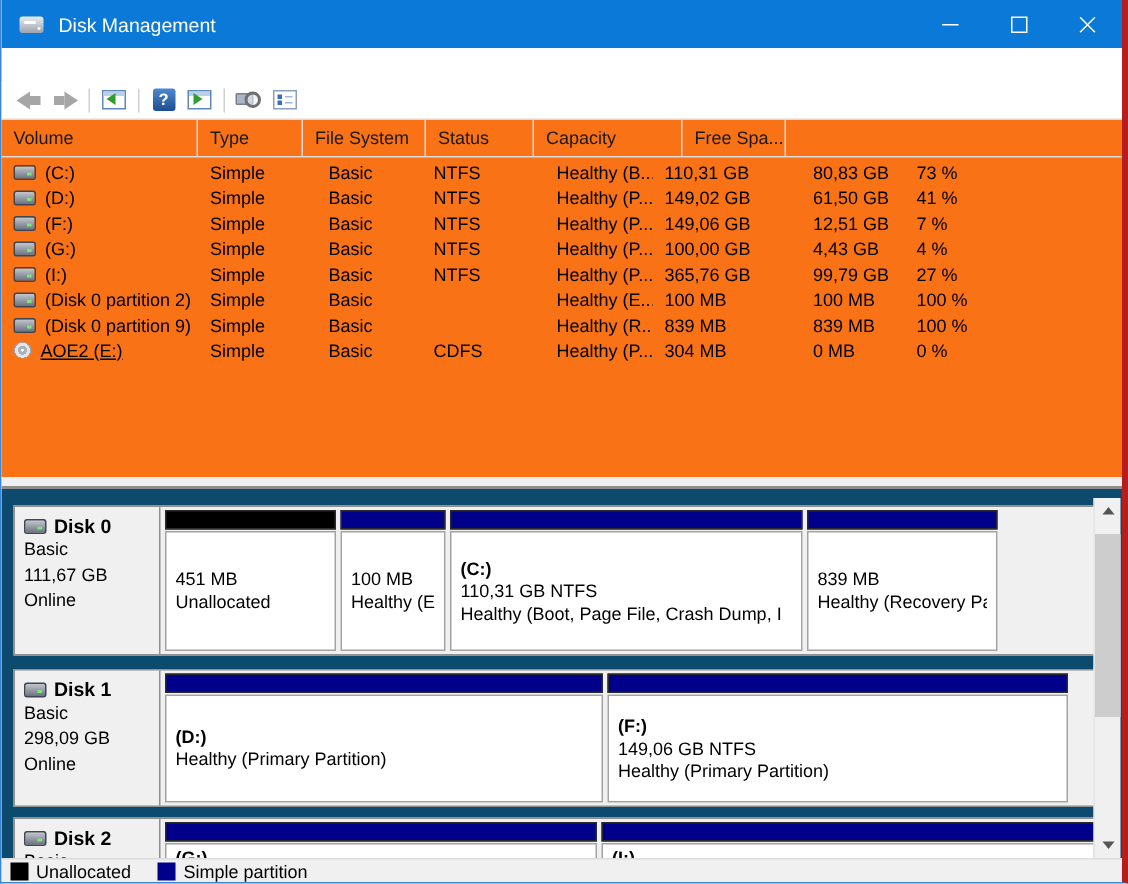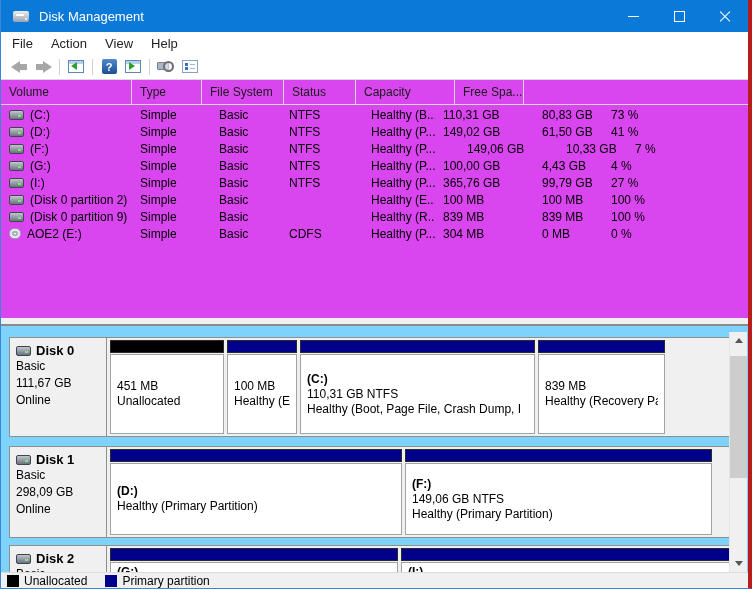--- a/index.html
+++ b/index.html
@@ -41,37 +41,37 @@
   .help-icon{display:inline-flex;align-items:center;justify-content:center;width:15px;height:15px;background:linear-gradient(180deg,#4d8ad0,#1d4e8f);color:#fff;font-weight:bold;font-size:11px;border-radius:2px}
   .mag-icon{position:relative;width:18px;height:13px;display:inline-block}
   .mag-icon::before{content:"";position:absolute;left:0;top:2px;width:10px;height:6px;background:#aab6c6;border:1px solid #76808e;border-radius:1px}
   .mag-icon::after{content:"";position:absolute;right:1px;top:1px;width:7px;height:7px;border:2px solid #6f6f6f;border-radius:50%;background:rgba(230,240,250,.6)}
   .list-icon{display:flex;flex-direction:column;justify-content:space-evenly;padding:1px 2px;box-sizing:border-box;width:16px;height:13px;background:#fff;border:1px solid #8aa0c0}
   .list-icon span{height:3px;display:flex;align-items:center}
   .list-icon span::before{content:"";width:3px;height:3px;background:#3a6ec0;margin-right:2px}
   .list-icon span::after{content:"";flex:1;height:1px;background:#9fb6d8}
 
   
-  .list-pane{position:absolute;top:80px;left:0;right:0;height:238px;background:#d946ef}
+  .list-pane{position:absolute;top:80px;left:0;right:0;height:238px;background:#f97316}
   .thead{display:flex;height:24px;border-bottom:1px solid #d9d9d9;align-items:stretch}
   .th{box-sizing:border-box;display:flex;align-items:center;padding-left:8px;border-right:1px solid #d9d9d9;font-size:12px;color:#1a1a1a;white-space:nowrap;overflow:hidden}
   .th-fill{flex:1;border-right:none}
   .tbody{padding-top:1px}
   .trow{display:flex;height:17px;align-items:center;font-size:12px;color:#000}
   .td{box-sizing:border-box;padding-left:8px;white-space:nowrap;overflow:hidden}
   .vol{display:flex;align-items:center;gap:6px}
   .drive-icon{display:inline-block;width:13px;height:8px;background:linear-gradient(180deg,#c2c6cc,#6c7380);border:1px solid #3f4652;border-radius:2px;position:relative;flex:none}
   .drive-icon::after{content:"";position:absolute;right:2px;bottom:2px;width:3px;height:2px;background:#7de57d}
   .cd-icon{display:inline-block;width:12px;height:11px;border-radius:50%;background:radial-gradient(circle,#ffffff 0 1px,#aab2bc 1px 3px,#e2e6ea 3px 5px,#9aa2ae 5px);flex:none}
 
   
   .splitter{position:absolute;top:318px;left:0;right:0;height:6px;background:#f0f0f0;border-bottom:2px solid #8c8c8c}
 
   
-  .bottom-pane{position:absolute;top:326px;left:0;right:0;height:246px;background:#7dd3fc;overflow:hidden}
+  .bottom-pane{position:absolute;top:326px;left:0;right:0;height:246px;background:#0c4a6e;overflow:hidden}
   .disk-row{position:absolute;left:8px;width:722px;display:flex;border:1px solid #8f8f8f;background:#f0f0f0;box-sizing:border-box}
   .disk-label{width:97px;flex:none;border-right:1px solid #8f8f8f;padding:5px 0 0 6px;box-sizing:border-box}
   .disk-name{display:flex;align-items:center;gap:5px;font-weight:bold;font-size:13px;color:#000}
   .disk-sub{font-size:12px;line-height:17px;color:#000}
   .parts{flex:1;display:flex;padding:2px 0 2px 3px;box-sizing:border-box;gap:3px;overflow:hidden}
   .part{display:flex;flex-direction:column;flex:none;box-sizing:border-box}
   .part-bar{height:13px;border:1px solid #2a2a2a;box-sizing:border-box}
   .part-body{flex:1;margin-top:1px;background:#fff;border:1px solid #a3a3a3;display:flex;flex-direction:column;justify-content:center;padding:2px 6px;box-sizing:border-box;overflow:hidden}
   .disk-row.clipped .part-body{justify-content:flex-start}
   .part-title{font-weight:bold;font-size:12px;line-height:15px;white-space:nowrap;overflow:hidden}
@@ -107,26 +107,20 @@
       <div class="ctl">
           <div class="max-glyph"></div>
         </div>
       <div class="ctl">
           <div class="close-glyph x1"></div>
           <div class="close-glyph x2"></div>
         </div>
     </div>
   </div>
 
-  <div class="menubar">
-      <span class="menu-item">File</span>
-      <span class="menu-item">Action</span>
-      <span class="menu-item">View</span>
-      <span class="menu-item">Help</span>
-    </div>
 
   <div class="toolbar">
     <div class="tb-btn">
         <span class="arrow left">
           <span class="a-head"></span>
           <span class="a-tail"></span>
         </span>
       </div>
     <div class="tb-btn">
         <span class="arrow right">
@@ -203,22 +197,22 @@
         </div>
         <div class="trow">
           <div class="td vol" style="width: 131px;">
             <span class="drive-icon"></span>
             <span class="vol-label">(F:)</span>
           </div>
           <div class="td" style="width: 79px;">Simple</div>
           <div class="td" style="width: 70px;">Basic</div>
           <div class="td" style="width: 82px;">NTFS</div>
           <div class="td" style="width: 72px;">Healthy (P...</div>
-          <div class="td" style="width: 99px; margin-left: 24px;">149,06 GB</div>
-          <div class="td" style="width: 69px;">10,33 GB</div>
+          <div class="td" style="width: 99px;">149,06 GB</div>
+          <div class="td" style="width: 69px;">12,51 GB</div>
           <div class="td" style="width: 88px;">7 %</div>
         </div>
         <div class="trow">
           <div class="td vol" style="width: 131px;">
             <span class="drive-icon"></span>
             <span class="vol-label">(G:)</span>
           </div>
           <div class="td" style="width: 79px;">Simple</div>
           <div class="td" style="width: 70px;">Basic</div>
           <div class="td" style="width: 82px;">NTFS</div>
@@ -260,21 +254,21 @@
           </div>
           <div class="td" style="width: 79px;">Simple</div>
           <div class="td" style="width: 70px;">Basic</div>
           <div class="td" style="width: 82px;"></div>
           <div class="td" style="width: 72px;">Healthy (R...</div>
           <div class="td" style="width: 99px;">839 MB</div>
           <div class="td" style="width: 69px;">839 MB</div>
           <div class="td" style="width: 88px;">100 %</div>
         </div>
         <div class="trow">
-          <div class="td vol" style="width: 131px;">
+          <div class="td vol" style="width: 131px; text-decoration: underline;">
             <span class="cd-icon"></span>
             <span class="vol-label">AOE2 (E:)</span>
           </div>
           <div class="td" style="width: 79px;">Simple</div>
           <div class="td" style="width: 70px;">Basic</div>
           <div class="td" style="width: 82px;">CDFS</div>
           <div class="td" style="width: 72px;">Healthy (P...</div>
           <div class="td" style="width: 99px;">304 MB</div>
           <div class="td" style="width: 69px;">0 MB</div>
           <div class="td" style="width: 88px;">0 %</div>
@@ -391,17 +385,17 @@
     </div>
   </div>
 
   <div class="legend" id="legend">
       <span class="legend-item">
         <span class="swatch" style="background: rgb(0, 0, 0);"></span>
         <span>Unallocated</span>
       </span>
       <span class="legend-item">
         <span class="swatch" style="background: rgb(0, 0, 139);"></span>
-        <span>Primary partition</span>
+        <span>Simple partition</span>
       </span>
     </div>
 
 </div>
 
 </body></html>

